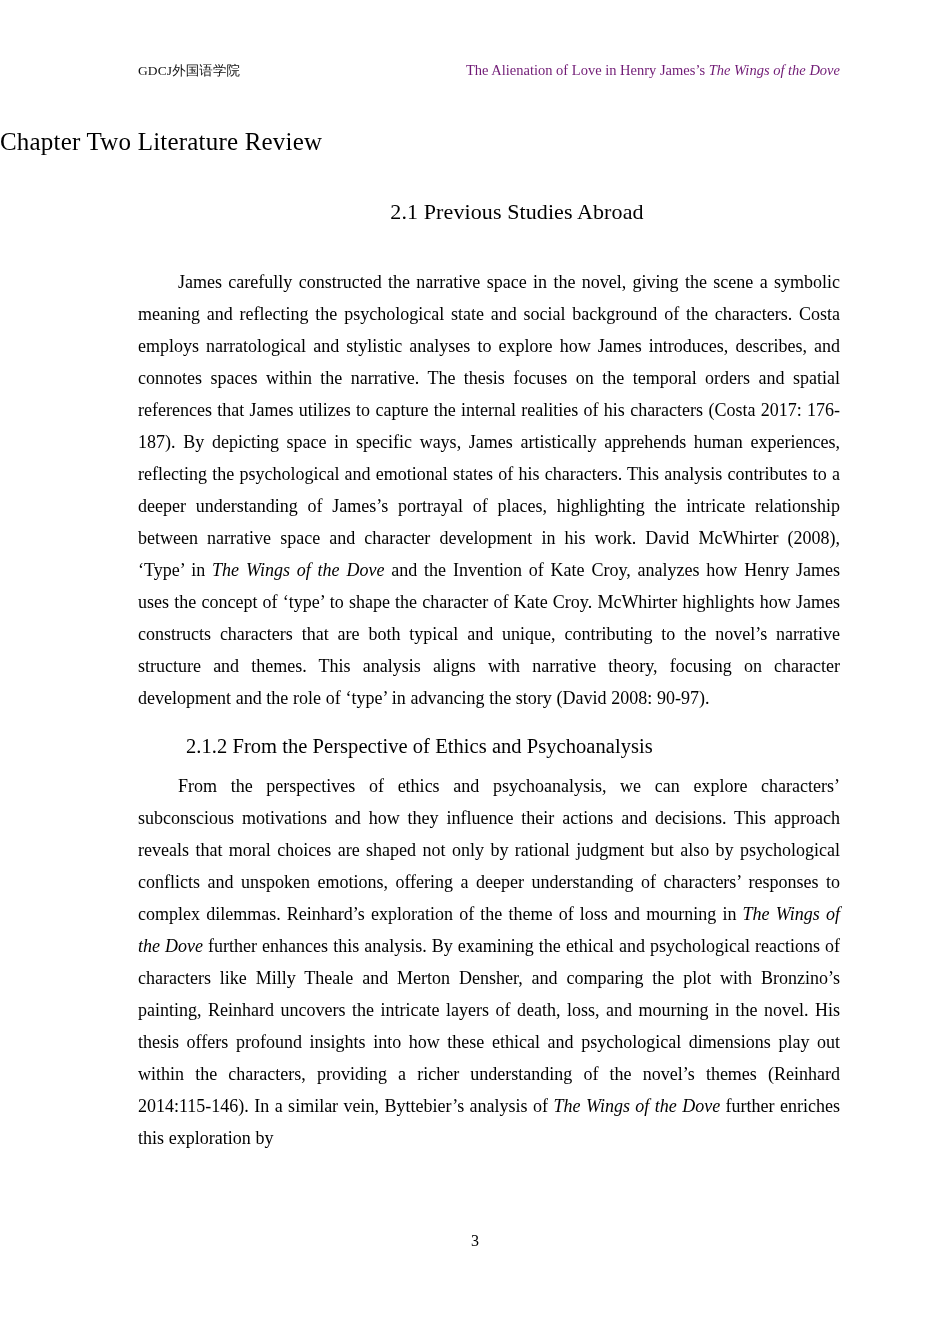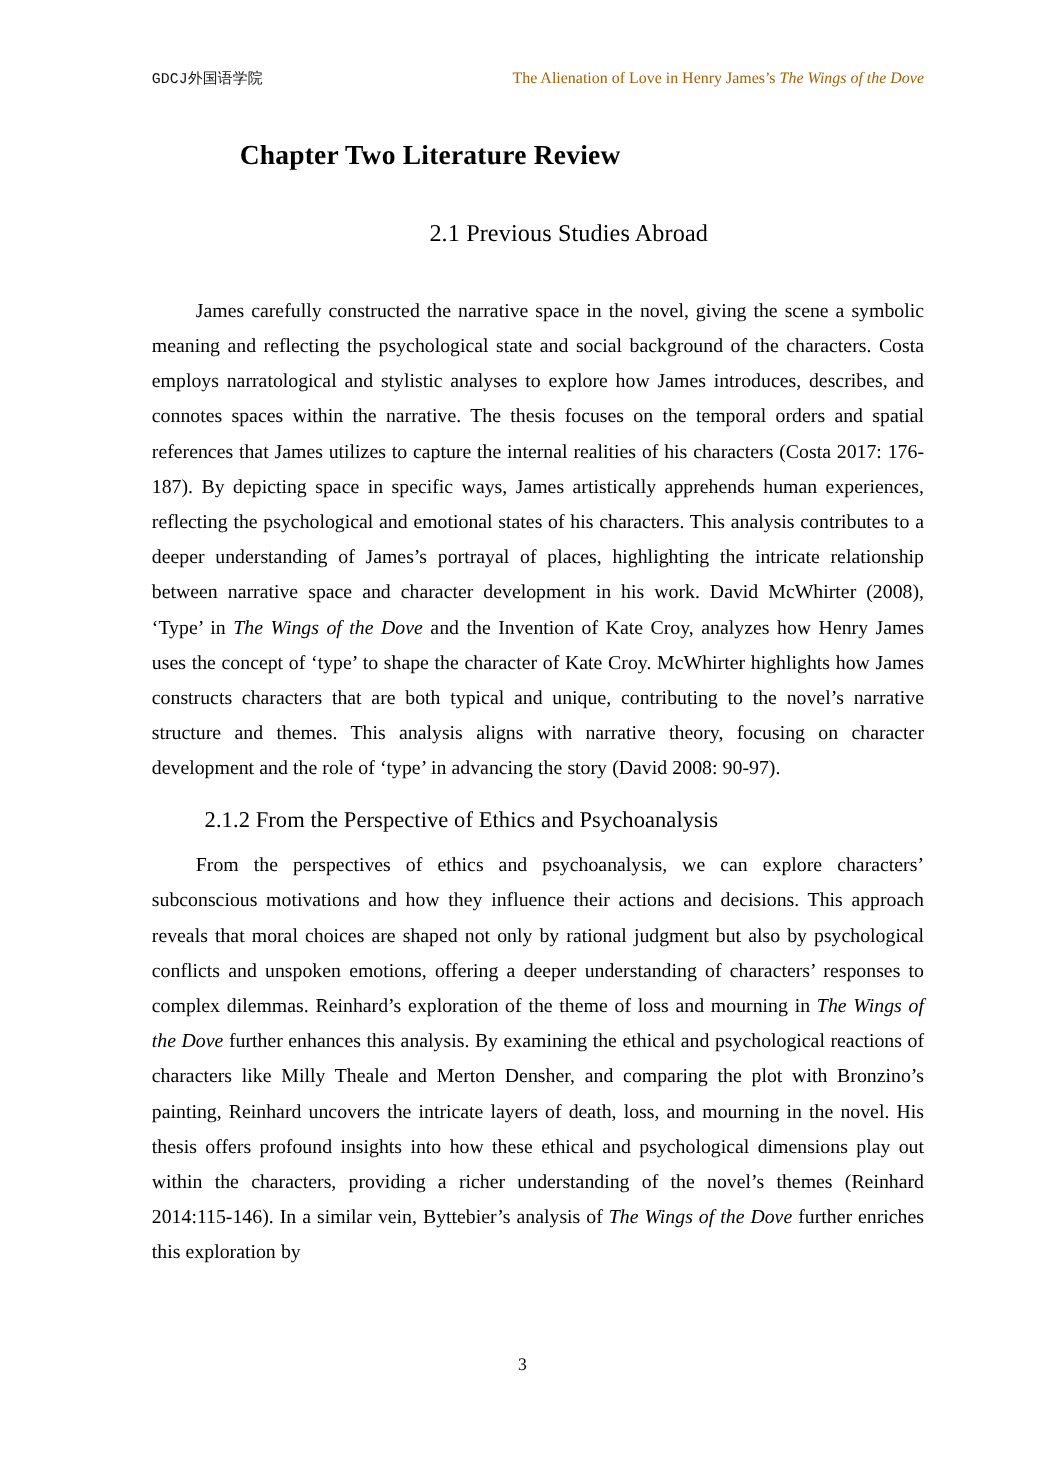--- a/index.html
+++ b/index.html
@@ -30,43 +30,43 @@
     top: 62px;
     left: 138px;
     width: 702px;
     height: 26px;
     display: flex;
     align-items: baseline;
     justify-content: space-between;
     white-space: nowrap;
   }
   .header-left {
-    font-family: Liberation Mono, monospace;
+    font-family: Liberation Serif, serif;
     font-size: 13.5px;
     letter-spacing: 0.1px;
     color: #111111;
   }
   .header-right {
     font-family: "Liberation Serif", "DejaVu Serif", serif;
     font-size: 14.5px;
-    color: #a16207;
+    color: #701a75;
   }
   .header-right .book-title {
     font-style: italic;
   }
 
   
   .chapter-title {
     position: absolute;
     top: 128px;
     left: 0;
     width: 782px;
-    text-align: center;
+    text-align: left;
     font-size: 25px;
-    font-weight: bold;
+    font-weight: normal;
     letter-spacing: 0.2px;
   }
 
   
   .content {
     position: absolute;
     top: 196px;
     left: 138px;
     width: 702px;
   }

